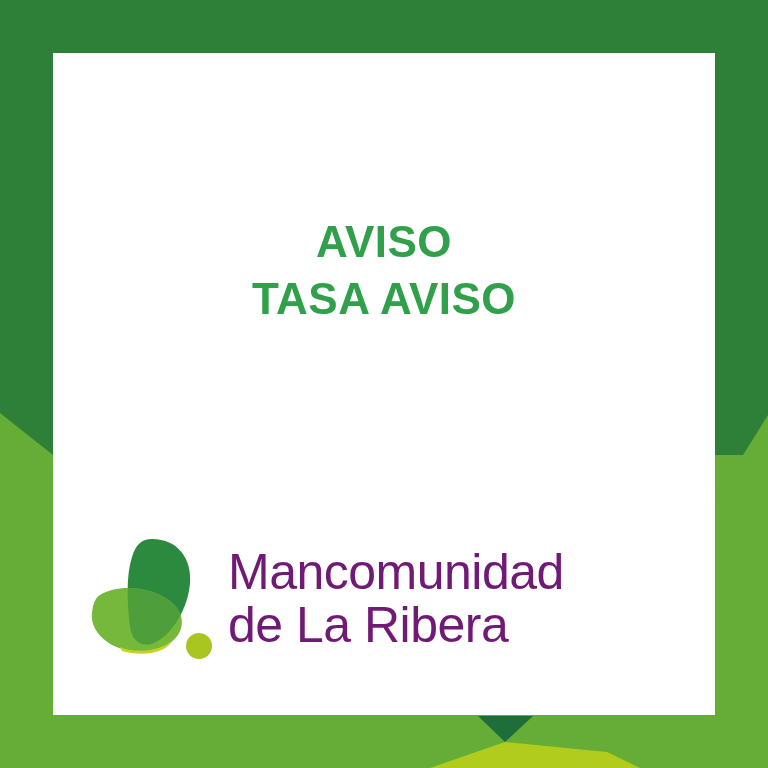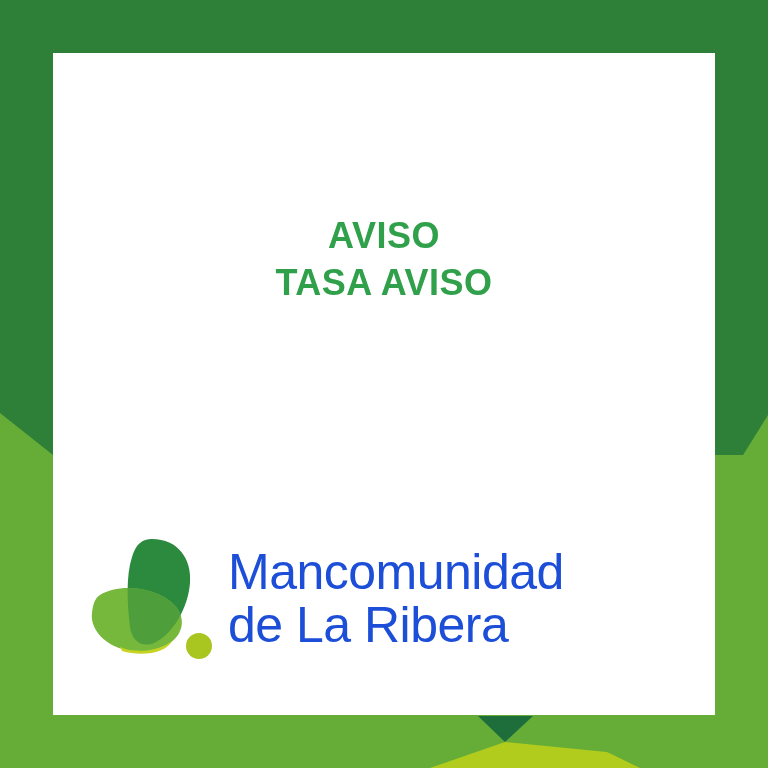--- a/index.html
+++ b/index.html
@@ -31,21 +31,21 @@
     background: #ffffff;
   }
   .headline {
     position: absolute;
     left: 0;
     top: 160px;
     width: 662px;
     text-align: center;
     color: #30A04B;
     font-weight: bold;
-    font-size: 36px;
+    font-size: 44px;
     line-height: 1.30;
     letter-spacing: 0.5px;
   }
   .headline .line {
     display: block;
     white-space: nowrap;
   }
   .logo-block {
     position: absolute;
     left: 33px;
@@ -56,21 +56,21 @@
     flex-direction: row;
     align-items: center;
   }
   .logo-mark {
     width: 130px;
     height: 140px;
     flex: 0 0 auto;
   }
   .logo-words {
     margin-left: 12px;
-    color: #1d4ed8;
+    color: #701a75;
     line-height: 1.06;
     padding-bottom: 4px;
   }
   .logo-line1 {
     font-size: 50px;
     letter-spacing: -0.5px;
     white-space: nowrap;
   }
   .logo-line2 {
     font-size: 50px;

